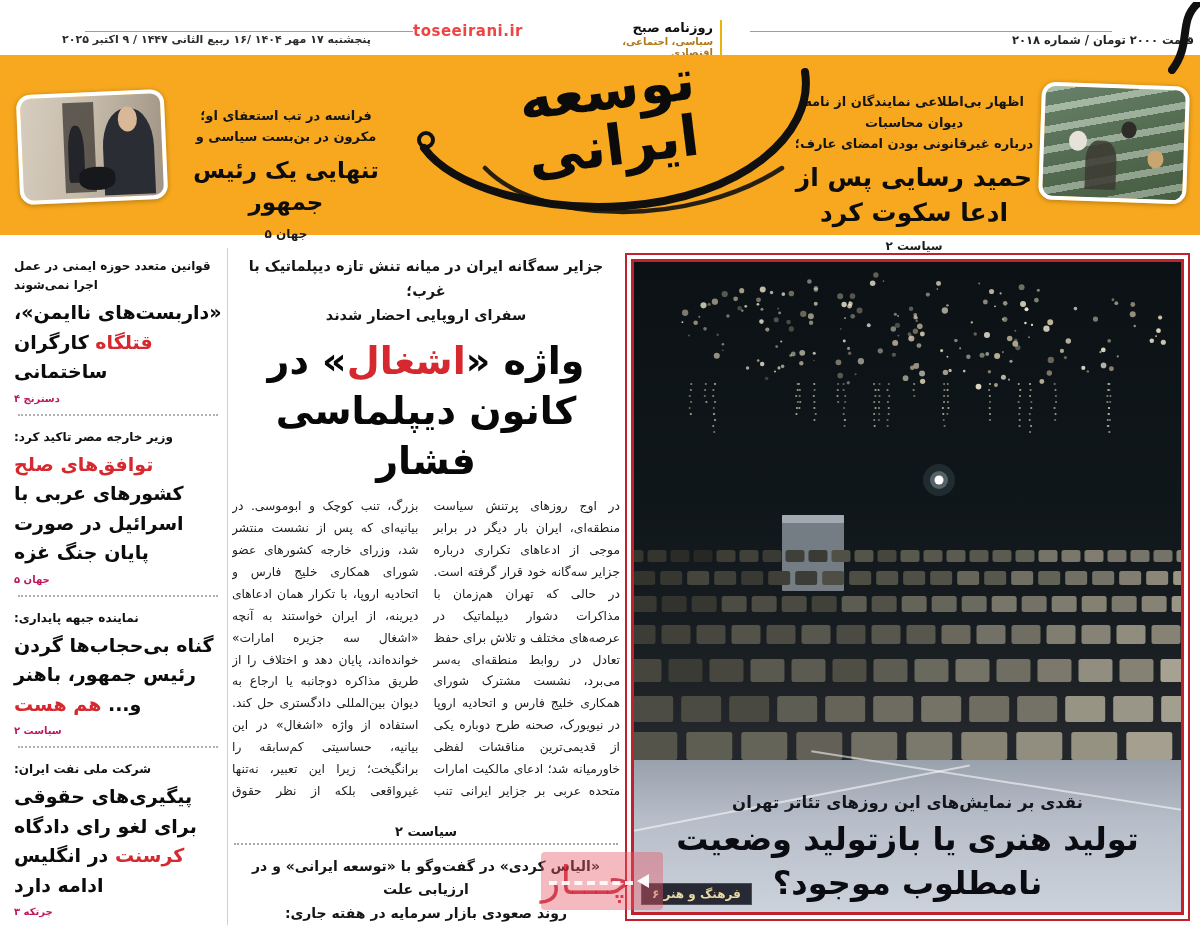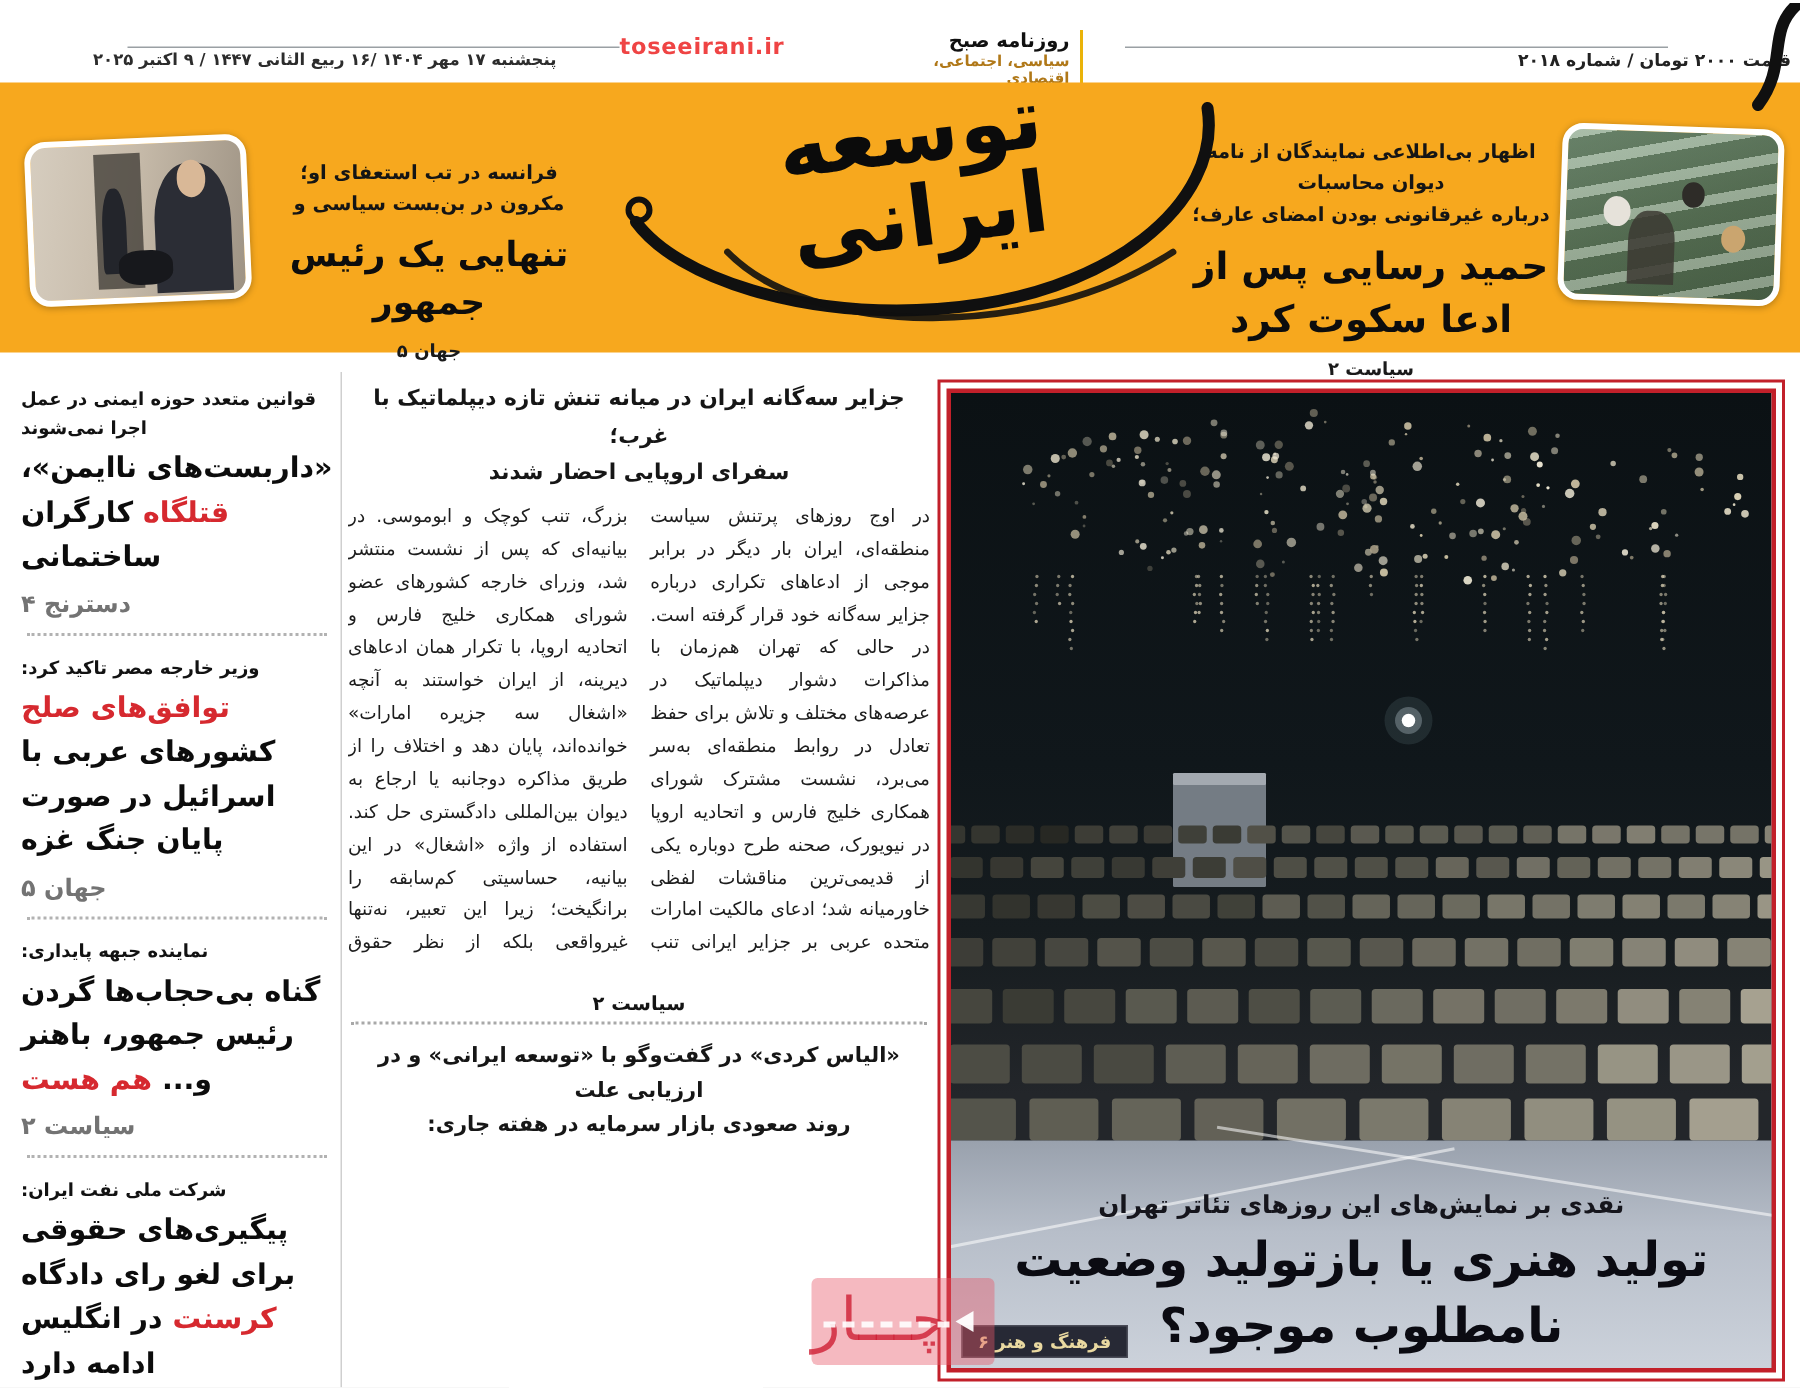--- a/index.html
+++ b/index.html
@@ -60,21 +60,21 @@
   .teaser-right .t-title{font-size:25px}
   .t-section{font-size:12px;font-weight:bold;color:#1a1a1a;margin-top:9px}
 
   
   .sidebar{position:absolute;left:12px;top:248px;width:212px;height:677px;overflow:hidden;text-align:left}
   .sidebar-sep{position:absolute;left:227px;top:248px;width:1px;height:677px;background:#cfcfcf}
   .sb-item{padding:9px 2px 7px}
   .sb-kicker{font-size:12px;font-weight:bold;color:#121212;line-height:1.6}
   .sb-title{font-size:19px;font-weight:bold;line-height:1.55;margin-top:3px;color:#0c0c0c}
   .sb-title .red,.red{color:var(--red)}
-  .sb-section{font-size:16px;font-weight:bold;margin-top:6px;color:#737373}
+  .sb-section{font-size:10px;font-weight:bold;margin-top:6px;color:#be185d}
   .sb-divider{border-bottom:2px dotted #b2b2b2;margin:3px 6px}
 
   
   .middle{position:absolute;left:232px;top:250px;width:388px;height:675px;overflow:hidden;text-align:center}
   .mn-kicker{font-size:14.5px;font-weight:bold;line-height:1.7;color:#161616;margin-top:4px}
   .mn-title{font-size:38px;font-weight:bold;line-height:1.32;color:#080808;margin:8px 0 10px}
   .mn-body{height:322px;overflow:hidden;text-align:justify;direction:rtl;
     column-count:2;column-gap:15px;font-size:12.3px;line-height:1.78;color:#1d1d1d;margin-top:6px}
   .mn-section{font-size:13px;font-weight:bold;margin:6px 0 4px;color:#141414}
   .mid-divider{border-bottom:2px dotted #a8a8a8;margin:4px 2px 10px}
@@ -195,20 +195,21 @@
       <div class="sb-section">چرتکه ۳</div>
     </div>
 
   </div>
 
   <div class="middle">
     <div class="mn-kicker">
       <div>جزایر سه‌گانه ایران در میانه تنش تازه دیپلماتیک با غرب؛</div>
       <div>سفرای اروپایی احضار شدند</div>
     </div>
+    <div class="mn-title"><span>واژه «</span><span class="red">اشغال</span><span>» در کانون دیپلماسی فشار</span></div>
     <div class="mn-body">در اوج روزهای پرتنش سیاست منطقه‌ای، ایران بار دیگر در برابر موجی از ادعاهای تکراری درباره جزایر سه‌گانه خود قرار گرفته است. در حالی که تهران هم‌زمان با مذاکرات دشوار دیپلماتیک در عرصه‌های مختلف و تلاش برای حفظ تعادل در روابط منطقه‌ای به‌سر می‌برد، نشست مشترک شورای همکاری خلیج فارس و اتحادیه اروپا در نیویورک، صحنه طرح دوباره یکی از قدیمی‌ترین مناقشات لفظی خاورمیانه شد؛ ادعای مالکیت امارات متحده عربی بر جزایر ایرانی تنب بزرگ، تنب کوچک و ابوموسی. در بیانیه‌ای که پس از نشست منتشر شد، وزرای خارجه کشورهای عضو شورای همکاری خلیج فارس و اتحادیه اروپا، با تکرار همان ادعاهای دیرینه، از ایران خواستند به آنچه «اشغال سه جزیره امارات» خوانده‌اند، پایان دهد و اختلاف را از طریق مذاکره دوجانبه یا ارجاع به دیوان بین‌المللی دادگستری حل کند. استفاده از واژه «اشغال» در این بیانیه، حساسیتی کم‌سابقه را برانگیخت؛ زیرا این تعبیر، نه‌تنها غیرواقعی بلکه از نظر حقوق بین‌الملل معنایی کاملاً خاص دارد و متضمن نفی حاکمیت رسمی یک کشور بر بخشی از خاک خود است. موضوع اختلاف بر سر جزایر سه‌گانه، تاریخی نزدیک به نیم‌قرن دارد. پس از خروج نیروهای بریتانیایی از خلیج فارس در دهه ۱۹۷۰، ایران کنترل جزایر را بازیابی کرد و از همان زمان، امارات متحده عربی مدعی شد که این جزایر پیش‌تر تحت حاکمیت شیخ‌نشین‌های تابع بریتانیا بودند اما همه اسناد و نقشه‌های تاریخی (از دوران قاجار تا پایان سلطه بریتانیا در منطقه) حاکی از آن است که این جزایر بخشی از قلمرو تاریخی ایران بوده و هیچ‌گاه به کشور یا شیخ‌نشین دیگری واگذار نشده‌اند. با وجود این پیشینه روشن، امارات و برخی هم‌پیمانان عرب آن در شورای همکاری خلیج فارس هر از چندگاهی با همراهی برخی قدرت‌های غربی این ادعا را تکرار می‌کنند. معمولاً نیز چنین مواضعی زمانی بیان می‌شود که سطح تنش میان ایران و غرب افزایش یافته و پرونده‌هایی مانند مذاکرات هسته‌ای یا برنامه موشکی ایران در کانون توجه قرار دارد. جالب این که در بیانیه مشترک نیویورک، وزیران خارجه شورای همکاری و اتحادیه اروپا علاوه بر ادعای جزایر، از ایران خواسته‌اند همکاری خود با آژانس بین‌المللی انرژی اتمی را از سر بگیرد...</div>
     <div class="mn-section">سیاست ۲</div>
     <div class="mid-divider"></div>
     <div class="mk-kicker">
       <div>«الیاس کردی» در گفت‌وگو با «توسعه ایرانی» و در ارزیابی علت</div>
       <div>روند صعودی بازار سرمایه در هفته جاری:</div>
     </div>
 
   </div>
 

